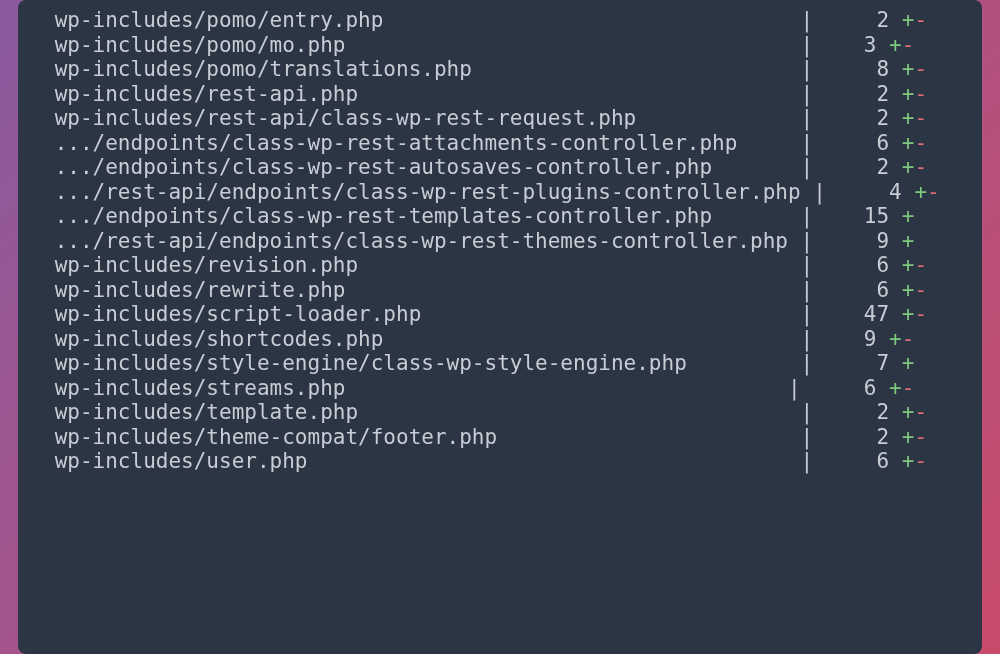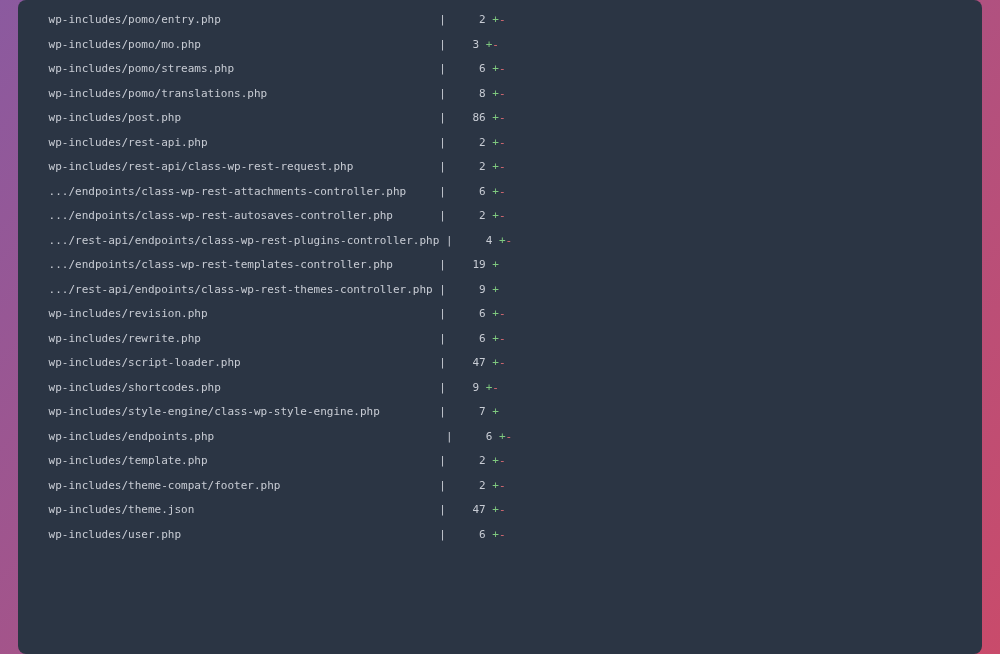--- a/index.html
+++ b/index.html
@@ -15,21 +15,21 @@
       padding: 0;
     }
     .terminal {
       background: #2b3544;
       border-radius: 8px;
       margin: 0 18px;
       height: 654px;
       padding: 8px 0;
       overflow: hidden;
       font-family: "Menlo", "Monaco", "Consolas", monospace;
-      font-size: 11px;
+      font-size: 21px;
       line-height: 24.5px;
       color: #c8ccd4;
     }
     .diffstat-row {
       white-space: pre;
       padding: 0 24px;
     }
     .path {
       color: #c8ccd4;
     }
@@ -46,34 +46,31 @@
       color: #e06c75;
     }
   </style>
 </head>
 <body>
 
 <div class="terminal">
   <div id="rows">
       <div class="diffstat-row"><span class="path"> wp-includes/pomo/entry.php                                </span><span class="pipe"> | </span><span class="num">    2 </span><span class="plus">+</span><span class="minus">-</span></div>
       <div class="diffstat-row"><span class="path"> wp-includes/pomo/mo.php                                   </span><span class="pipe"> | </span><span class="num">   3 </span><span class="plus">+</span><span class="minus">-</span></div>
-      <div class="diffstat-row"><span class="path"> wp-includes/pomo/streams.php                              </span><span class="pipe"> | </span><span class="num">    6 </span><span class="plus">+</span><span class="minus">-</span></div>
       <div class="diffstat-row"><span class="path"> wp-includes/pomo/translations.php                         </span><span class="pipe"> | </span><span class="num">    8 </span><span class="plus">+</span><span class="minus">-</span></div>
-      <div class="diffstat-row"><span class="path"> wp-includes/post.php                                      </span><span class="pipe"> | </span><span class="num">   86 </span><span class="plus">+</span><span class="minus">-</span></div>
       <div class="diffstat-row"><span class="path"> wp-includes/rest-api.php                                  </span><span class="pipe"> | </span><span class="num">    2 </span><span class="plus">+</span><span class="minus">-</span></div>
       <div class="diffstat-row"><span class="path"> wp-includes/rest-api/class-wp-rest-request.php            </span><span class="pipe"> | </span><span class="num">    2 </span><span class="plus">+</span><span class="minus">-</span></div>
       <div class="diffstat-row"><span class="path"> .../endpoints/class-wp-rest-attachments-controller.php    </span><span class="pipe"> | </span><span class="num">    6 </span><span class="plus">+</span><span class="minus">-</span></div>
       <div class="diffstat-row"><span class="path"> .../endpoints/class-wp-rest-autosaves-controller.php      </span><span class="pipe"> | </span><span class="num">    2 </span><span class="plus">+</span><span class="minus">-</span></div>
       <div class="diffstat-row"><span class="path"> .../rest-api/endpoints/class-wp-rest-plugins-controller.php</span><span class="pipe"> | </span><span class="num">    4 </span><span class="plus">+</span><span class="minus">-</span></div>
-      <div class="diffstat-row"><span class="path"> .../endpoints/class-wp-rest-templates-controller.php      </span><span class="pipe"> | </span><span class="num">   19 </span><span class="plus">+</span><span class="minus"></span></div>
+      <div class="diffstat-row"><span class="path"> .../endpoints/class-wp-rest-templates-controller.php      </span><span class="pipe"> | </span><span class="num">   15 </span><span class="plus">+</span><span class="minus"></span></div>
       <div class="diffstat-row"><span class="path"> .../rest-api/endpoints/class-wp-rest-themes-controller.php</span><span class="pipe"> | </span><span class="num">    9 </span><span class="plus">+</span><span class="minus"></span></div>
       <div class="diffstat-row"><span class="path"> wp-includes/revision.php                                  </span><span class="pipe"> | </span><span class="num">    6 </span><span class="plus">+</span><span class="minus">-</span></div>
       <div class="diffstat-row"><span class="path"> wp-includes/rewrite.php                                   </span><span class="pipe"> | </span><span class="num">    6 </span><span class="plus">+</span><span class="minus">-</span></div>
       <div class="diffstat-row"><span class="path"> wp-includes/script-loader.php                             </span><span class="pipe"> | </span><span class="num">   47 </span><span class="plus">+</span><span class="minus">-</span></div>
       <div class="diffstat-row"><span class="path"> wp-includes/shortcodes.php                                </span><span class="pipe"> | </span><span class="num">   9 </span><span class="plus">+</span><span class="minus">-</span></div>
       <div class="diffstat-row"><span class="path"> wp-includes/style-engine/class-wp-style-engine.php        </span><span class="pipe"> | </span><span class="num">    7 </span><span class="plus">+</span><span class="minus"></span></div>
-      <div class="diffstat-row"><span class="path"> wp-includes/endpoints.php                                  </span><span class="pipe"> | </span><span class="num">    6 </span><span class="plus">+</span><span class="minus">-</span></div>
+      <div class="diffstat-row"><span class="path"> wp-includes/streams.php                                  </span><span class="pipe"> | </span><span class="num">    6 </span><span class="plus">+</span><span class="minus">-</span></div>
       <div class="diffstat-row"><span class="path"> wp-includes/template.php                                  </span><span class="pipe"> | </span><span class="num">    2 </span><span class="plus">+</span><span class="minus">-</span></div>
       <div class="diffstat-row"><span class="path"> wp-includes/theme-compat/footer.php                       </span><span class="pipe"> | </span><span class="num">    2 </span><span class="plus">+</span><span class="minus">-</span></div>
-      <div class="diffstat-row"><span class="path"> wp-includes/theme.json                                    </span><span class="pipe"> | </span><span class="num">   47 </span><span class="plus">+</span><span class="minus">-</span></div>
       <div class="diffstat-row"><span class="path"> wp-includes/user.php                                      </span><span class="pipe"> | </span><span class="num">    6 </span><span class="plus">+</span><span class="minus">-</span></div>
     </div>
 </div>
 
 </body></html>

